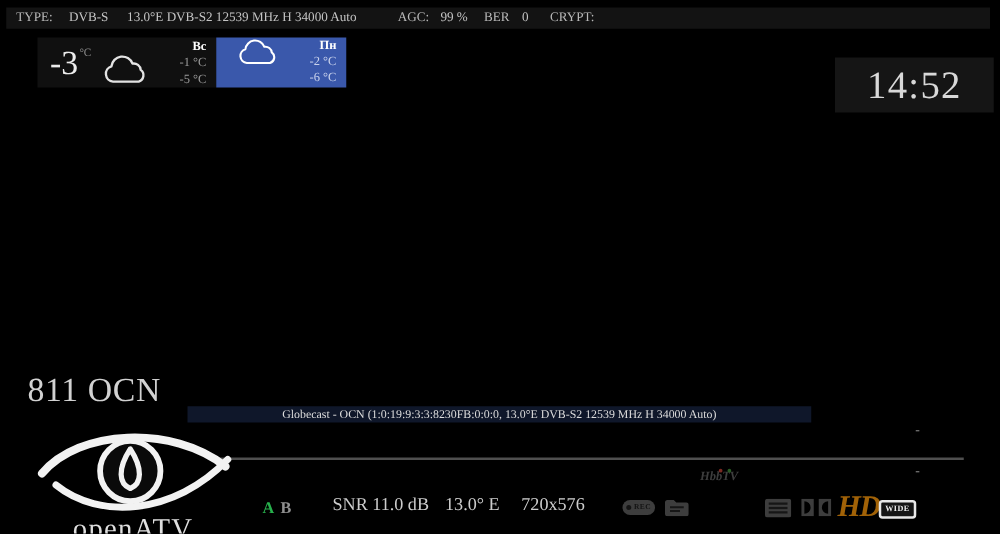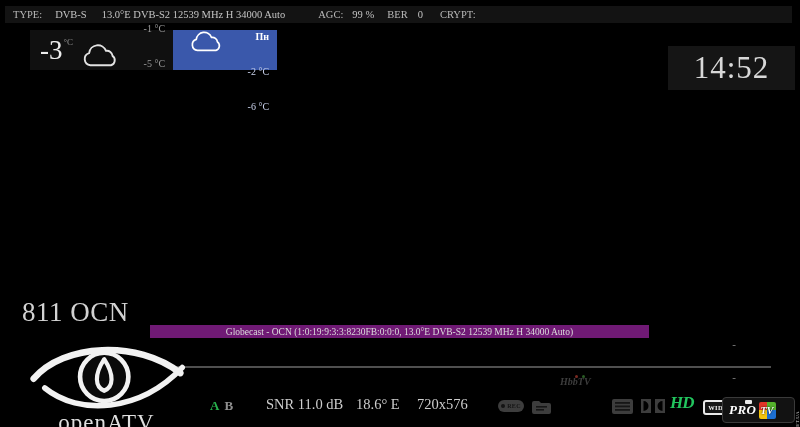--- a/index.html
+++ b/index.html
@@ -16,31 +16,31 @@
   
   .weather{position:absolute;left:30px;top:30px;display:flex;height:40px;}
   .wx-now{background:#101010;display:flex;align-items:flex-end;padding:0 8px 0 10px;}
   .wx-temp{font-size:27px;color:#ececec;font-weight:400;line-height:40px;}
   .wx-unit{font-size:9px;color:#8f8f8f;vertical-align:14px;margin-left:1px;}
   .wx-cloud{margin:0 6px 0 8px;}
   .wx-day{background:#0f0f0f;display:flex;align-items:flex-start;padding:0 8px;}
   .wx-day.sel{background:#3a58ab;}
   .wx-col{text-align:right;font-size:10px;line-height:13px;width:38px;}
   .wx-col .d{color:#ffffff;font-weight:bold;}
-  .wx-col .t{color:#9a9a9a;margin-top:22px;}
+  .wx-col .t{color:#9a9a9a;}
   .wx-day.sel .wx-col .t{color:#c9d2ec;}
 
   
   .clock{position:absolute;left:668px;top:46px;width:127px;height:44px;background:#151515;
          display:flex;align-items:center;justify-content:center;font-size:31px;font-weight:300;
          color:#d8d8d8;letter-spacing:1px;}
 
   
   .chname{position:absolute;left:22px;top:297px;font-size:27px;color:#d2d2d2;letter-spacing:.5px;}
-  .svc-bar{position:absolute;left:150px;top:325px;width:499px;height:13px;background:#701a75;
+  .svc-bar{position:absolute;left:150px;top:325px;width:499px;height:13px;background:#0f172a;
            display:flex;align-items:center;justify-content:center;}
   .svc-bar span{font-size:9.5px;color:#dcdcdc;white-space:nowrap;}
   .ev-now{position:absolute;left:728px;top:338px;width:12px;text-align:center;font-size:11px;color:#8a8a8a;}
   .ev-next{position:absolute;left:728px;top:371px;width:12px;text-align:center;font-size:11px;color:#8a8a8a;}
   .divider{position:absolute;left:175px;top:366px;width:596px;height:2px;background:#4f4f4f;}
 
   
   .brand{position:absolute;left:24px;top:336px;width:165px;text-align:center;}
   .brand svg{display:block;margin:0 auto;}
   .brand-name{font-size:23px;font-weight:300;color:#dfdfdf;letter-spacing:1px;margin-top:-4px;}
@@ -56,21 +56,21 @@
   .rec-pill{left:498px;top:400px;width:26px;height:12px;background:#3d3d3d;border-radius:7px;
             display:flex;align-items:center;justify-content:center;gap:2px;}
   .rec-pill .dot{width:4px;height:4px;border-radius:50%;background:#141414;}
   .rec-pill .txt{font-size:6px;font-weight:bold;color:#141414;letter-spacing:.3px;}
   .ts-icon{left:532px;top:400px;}
   .hbbtv{left:560px;top:376px;font-size:10px;font-weight:bold;font-style:italic;color:#3d3d3d;}
   .hbbtv .dr,.hbbtv .dg{position:absolute;width:3px;height:3px;border-radius:50%;top:-1px;}
   .hbbtv .dr{left:15px;background:#7a2a22;} .hbbtv .dg{left:22px;background:#2a5c25;}
   .ttx-icon{left:612px;top:399px;}
   .dd-icon{left:641px;top:399px;}
-  .hd{left:670px;top:393px;font-size:17px;font-weight:bold;font-style:italic;color:#22c55e;letter-spacing:-1px;}
+  .hd{left:670px;top:393px;font-size:24px;font-weight:bold;font-style:italic;color:#a16207;letter-spacing:-1px;}
   .wide{left:703px;top:400px;width:30px;height:15px;border:2px solid #e8e8e8;border-radius:3px;
         box-sizing:border-box;display:flex;align-items:center;justify-content:center;
         font-size:6.5px;font-weight:bold;color:#f0f0f0;background:#151515;letter-spacing:.4px;}
 
   
   .protv{left:722px;top:397px;width:73px;height:26px;background:#121212;border:1px solid #3a3a3a;
          border-radius:4px;box-sizing:border-box;display:flex;align-items:center;padding-left:6px;}
   .protv .chip{position:absolute;left:22px;top:2px;width:7px;height:4px;background:#e9e9e9;border-radius:1px;}
   .protv .pro{font-size:13px;font-weight:bold;font-style:italic;color:#fff;letter-spacing:.5px;}
   .protv .tvsq{position:relative;width:17px;height:17px;margin-left:2px;border-radius:2px;overflow:hidden;
@@ -141,21 +141,21 @@
       <circle cx="82" cy="44" r="26" fill="#0a0a0a" stroke="#f2f2f2" stroke-width="5"></circle>
       <path d="M82 25 C 71 42, 72 55, 82 59 C 92 55, 93 42, 82 25 z" fill="#0a0a0a" stroke="#f2f2f2" stroke-width="4.5" stroke-linejoin="round"></path>
     </svg>
     <div class="brand-name">openATV</div>
   </div>
 
   <div class="b-item audio-ab">
     <span class="a">A</span><span class="b">B</span>
   </div>
   <div class="b-item snr">SNR 11.0 dB</div>
-  <div class="b-item orb">18.6° E</div>
+  <div class="b-item orb">13.0° E</div>
   <div class="b-item res">720x576</div>
 
   <div class="b-item rec-pill">
     <span class="dot"></span>
     <span class="txt">REC</span>
   </div>
 
   <div class="b-item ts-icon">
     <svg width="19" height="13" viewBox="0 0 19 13">
       <path d="M0 2 a2 2 0 0 1 2-2 h5 l2 2 h8 a2 2 0 0 1 2 2 v7 a2 2 0 0 1 -2 2 h-15 a2 2 0 0 1 -2-2 z" fill="#3d3d3d"></path>
@@ -183,26 +183,14 @@
     <svg width="24" height="14" viewBox="0 0 24 14">
       <path d="M0 0 h10 v14 h-10 z M2.5 2 a5 5 0 0 1 0 10 z" fill="#3d3d3d" fill-rule="evenodd"></path>
       <path d="M14 0 h10 v14 h-10 z M21.5 2 a5 5 0 0 0 0 10 z" fill="#3d3d3d" fill-rule="evenodd"></path>
     </svg>
   </div>
 
   <div class="b-item hd">HD</div>
 
   <div class="b-item wide">WIDE</div>
 
-  <div class="b-item protv">
-    <span class="chip"></span>
-    <span class="pro">PRO</span>
-    <span class="tvsq">
-      <span class="q1"></span>
-        <span class="q2"></span>
-        <span class="q3"></span>
-        <span class="q4"></span>
-      <span class="tv">TV</span>
-    </span>
-    <span class="site">NET.UA</span>
-  </div>
 
 </div>
 
 </body></html>

